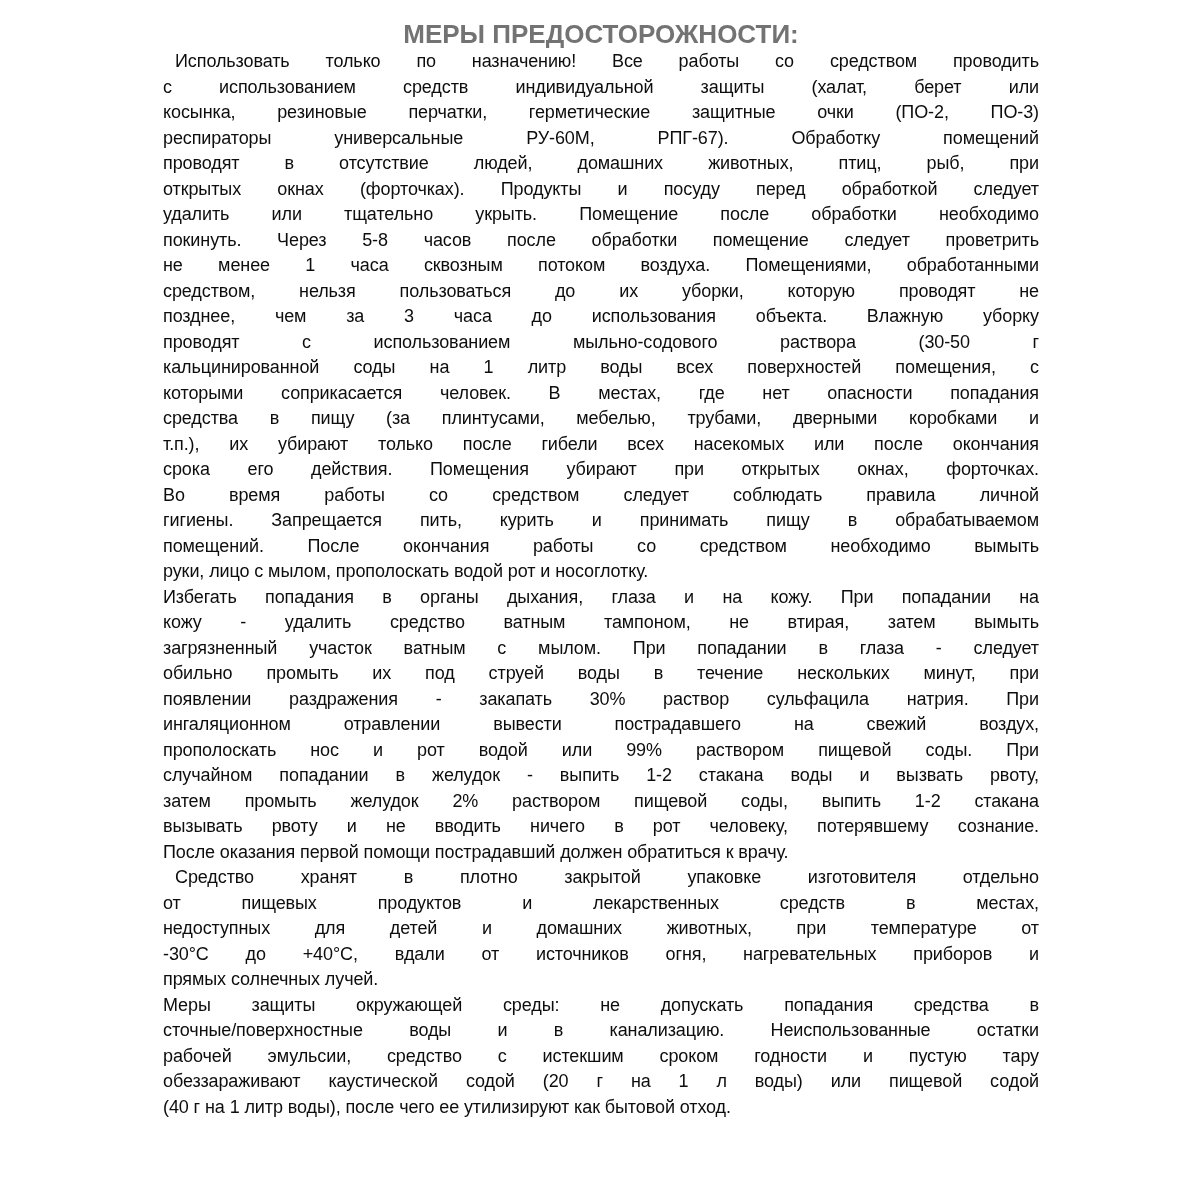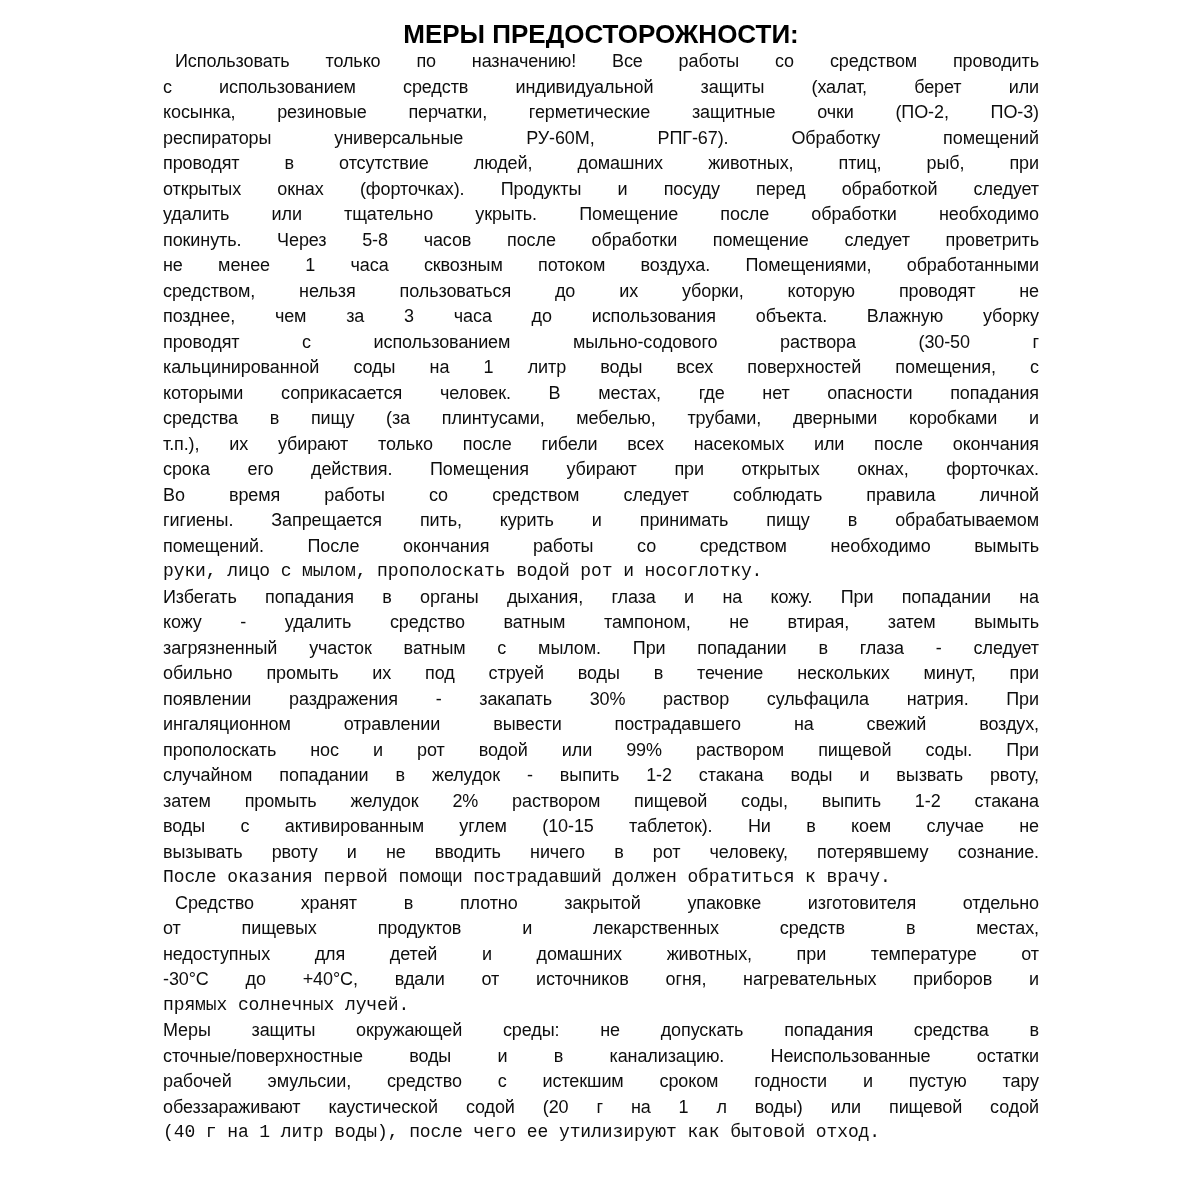--- a/index.html
+++ b/index.html
@@ -19,37 +19,36 @@
     position: absolute;
     left: 163px;
     top: 20px;
     width: 876px;
   }
   .heading {
     font-weight: 700;
     font-size: 26px;
     line-height: 29px;
     text-align: center;
-    color: #000000;
+    color: #737373;
   }
   .paragraph {
     margin: 0;
   }
   .line {
     font-size: 18px;
     line-height: 25.5px;
     letter-spacing: -0.1px;
     text-align: justify;
     text-align-last: justify;
     white-space: nowrap;
     overflow: hidden;
   }
   .line.last {
     text-align-last: left;
-    font-family: Liberation Mono, monospace;
   }
   .line.indent {
     text-indent: 12px;
   }
   .bold {
     font-weight: 400;
   }
 </style>
 </head>
 <body>
@@ -82,21 +81,20 @@
     <div class="paragraph">
       <div class="line"><span class="regular">Избегать попадания в органы дыхания, глаза и на кожу. При попадании на</span></div>
       <div class="line"><span class="regular">кожу - удалить средство ватным тампоном, не втирая, затем вымыть</span></div>
       <div class="line"><span class="regular">загрязненный участок ватным с мылом. При попадании в глаза - следует</span></div>
       <div class="line"><span class="regular">обильно промыть их под струей воды в течение нескольких минут, при</span></div>
       <div class="line"><span class="regular">появлении раздражения - закапать 30% раствор сульфацила натрия. При</span></div>
       <div class="line"><span class="regular">ингаляционном отравлении вывести пострадавшего на свежий воздух,</span></div>
       <div class="line"><span class="regular">прополоскать нос и рот водой или 99% раствором пищевой соды. При</span></div>
       <div class="line"><span class="regular">случайном попадании в желудок - выпить 1-2 стакана воды и вызвать рвоту,</span></div>
       <div class="line"><span class="regular">затем промыть желудок 2% раствором пищевой соды, выпить 1-2 стакана</span></div>
-      <div class="line"><span class="regular">воды с активированным углем (10-15 таблеток). Ни в коем случае не</span></div>
       <div class="line"><span class="regular">вызывать рвоту и не вводить ничего в рот человеку, потерявшему сознание.</span></div>
       <div class="line last"><span class="regular">После оказания первой помощи пострадавший должен обратиться к врачу.</span></div>
     </div>
     <div class="paragraph">
       <div class="line indent"><span class="bold">Средство хранят в плотно закрытой упаковке изготовителя отдельно</span></div>
       <div class="line"><span class="bold">от пищевых продуктов и лекарственных средств в местах,</span></div>
       <div class="line"><span class="bold">недоступных для детей и домашних животных</span><span class="regular">, при температуре от</span></div>
       <div class="line"><span class="regular">-30°С до +40°С, вдали от источников огня, нагревательных приборов и</span></div>
       <div class="line last"><span class="regular">прямых солнечных лучей.</span></div>
     </div>

